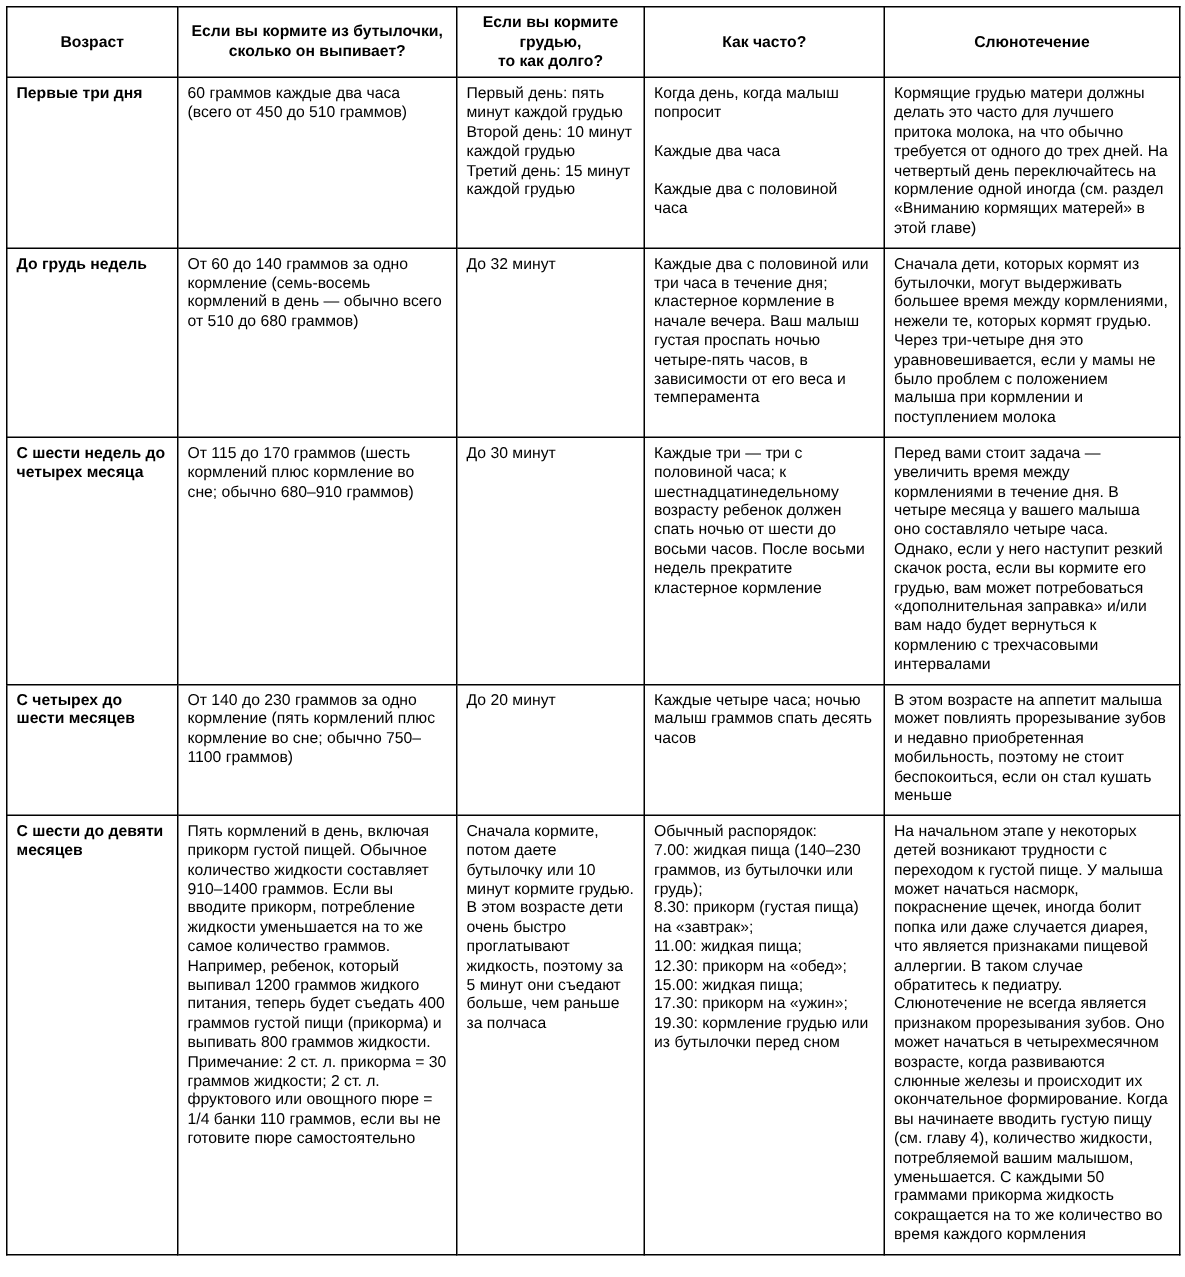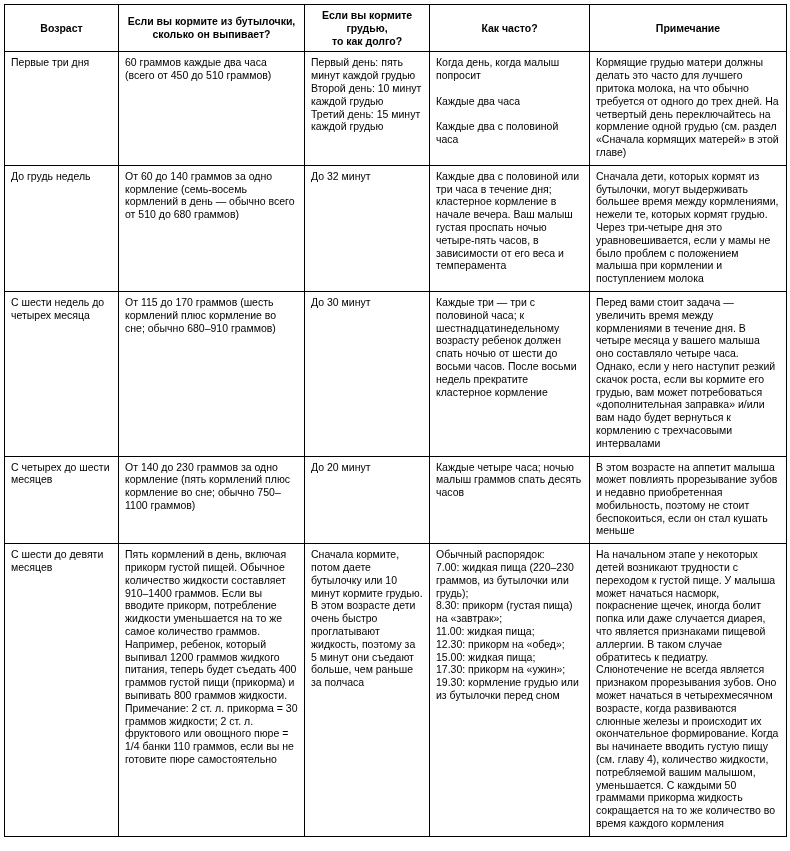--- a/index.html
+++ b/index.html
@@ -32,21 +32,21 @@
     word-wrap: break-word;
     box-sizing: border-box;
   }
   table.feeding th {
     font-weight: bold;
     text-align: center;
     vertical-align: middle;
     padding: 4px 4px;
   }
   td.age {
-    font-weight: normal;
+    font-weight: bold;
   }
 </style>
 </head>
 <body>
 
 <div class="page">
   <table class="feeding">
     <colgroup>
       <col style="width:114px">
       <col style="width:186px">
@@ -55,36 +55,36 @@
       <col style="width:197px">
     </colgroup>
     <thead>
       <tr>
         <th>Возраст</th>
         <th>Если вы кормите из бутылочки,
 сколько он выпивает?</th>
         <th>Если вы кормите грудью,
 то как долго?</th>
         <th>Как часто?</th>
-        <th>Примечание</th>
+        <th>Слюнотечение</th>
       </tr>
     </thead>
     <tbody>
       <tr>
         <td class="age">Первые три дня</td>
         <td>60 граммов каждые два часа (всего от 450 до 510 граммов)</td>
         <td>Первый день: пять минут каждой грудью
 Второй день: 10 минут каждой грудью
 Третий день: 15 минут каждой грудью</td>
         <td>Когда день, когда малыш попросит
 
 Каждые два часа
 
 Каждые два с половиной часа</td>
-        <td>Кормящие грудью матери должны делать это часто для лучшего притока молока, на что обычно требуется от одного до трех дней. На четвертый день переключайтесь на кормление одной грудью (см. раздел «Сначала кормящих матерей» в этой главе)</td>
+        <td>Кормящие грудью матери должны делать это часто для лучшего притока молока, на что обычно требуется от одного до трех дней. На четвертый день переключайтесь на кормление одной иногда (см. раздел «Вниманию кормящих матерей» в этой главе)</td>
       </tr>
       <tr>
         <td class="age">До грудь недель</td>
         <td>От 60 до 140 граммов за одно кормление (семь-восемь кормлений в день — обычно всего от 510 до 680 граммов)</td>
         <td>До 32 минут</td>
         <td>Каждые два с половиной или три часа в течение дня; кластерное кормление в начале вечера. Ваш малыш густая проспать ночью четыре-пять часов, в зависимости от его веса и темперамента</td>
         <td>Сначала дети, которых кормят из бутылочки, могут выдерживать большее время между кормлениями, нежели те, которых кормят грудью. Через три-четыре дня это уравновешивается, если у мамы не было проблем с положением малыша при кормлении и поступлением молока</td>
       </tr>
       <tr>
         <td class="age">С шести недель до четырех месяца</td>
@@ -98,21 +98,21 @@
         <td>От 140 до 230 граммов за одно кормление (пять кормлений плюс кормление во сне; обычно 750–1100 граммов)</td>
         <td>До 20 минут</td>
         <td>Каждые четыре часа; ночью малыш граммов спать десять часов</td>
         <td>В этом возрасте на аппетит малыша может повлиять прорезывание зубов и недавно приобретенная мобильность, поэтому не стоит беспокоиться, если он стал кушать меньше</td>
       </tr>
       <tr>
         <td class="age">С шести до девяти месяцев</td>
         <td>Пять кормлений в день, включая прикорм густой пищей. Обычное количество жидкости составляет 910–1400 граммов. Если вы вводите прикорм, потребление жидкости уменьшается на то же самое количество граммов. Например, ребенок, который выпивал 1200 граммов жидкого питания, теперь будет съедать 400 граммов густой пищи (прикорма) и выпивать 800 граммов жидкости. Примечание: 2 ст. л. прикорма = 30 граммов жидкости; 2 ст. л. фруктового или овощного пюре = 1/4 банки 110 граммов, если вы не готовите пюре самостоятельно</td>
         <td>Сначала кормите, потом даете бутылочку или 10 минут кормите грудью. В этом возрасте дети очень быстро проглатывают жидкость, поэтому за 5 минут они съедают больше, чем раньше за полчаса</td>
         <td>Обычный распорядок:
-7.00: жидкая пища (220–230 граммов, из бутылочки или грудь);
+7.00: жидкая пища (140–230 граммов, из бутылочки или грудь);
 8.30: прикорм (густая пища) на «завтрак»;
 11.00: жидкая пища;
 12.30: прикорм на «обед»;
 15.00: жидкая пища;
 17.30: прикорм на «ужин»;
 19.30: кормление грудью или из бутылочки перед сном</td>
         <td>На начальном этапе у некоторых детей возникают трудности с переходом к густой пище. У малыша может начаться насморк, покраснение щечек, иногда болит попка или даже случается диарея, что является признаками пищевой аллергии. В таком случае обратитесь к педиатру. Слюнотечение не всегда является признаком прорезывания зубов. Оно может начаться в четырехмесячном возрасте, когда развиваются слюнные железы и происходит их окончательное формирование. Когда вы начинаете вводить густую пищу (см. главу 4), количество жидкости, потребляемой вашим малышом, уменьшается. С каждыми 50 граммами прикорма жидкость сокращается на то же количество во время каждого кормления</td>
       </tr>
     </tbody>
   </table>

